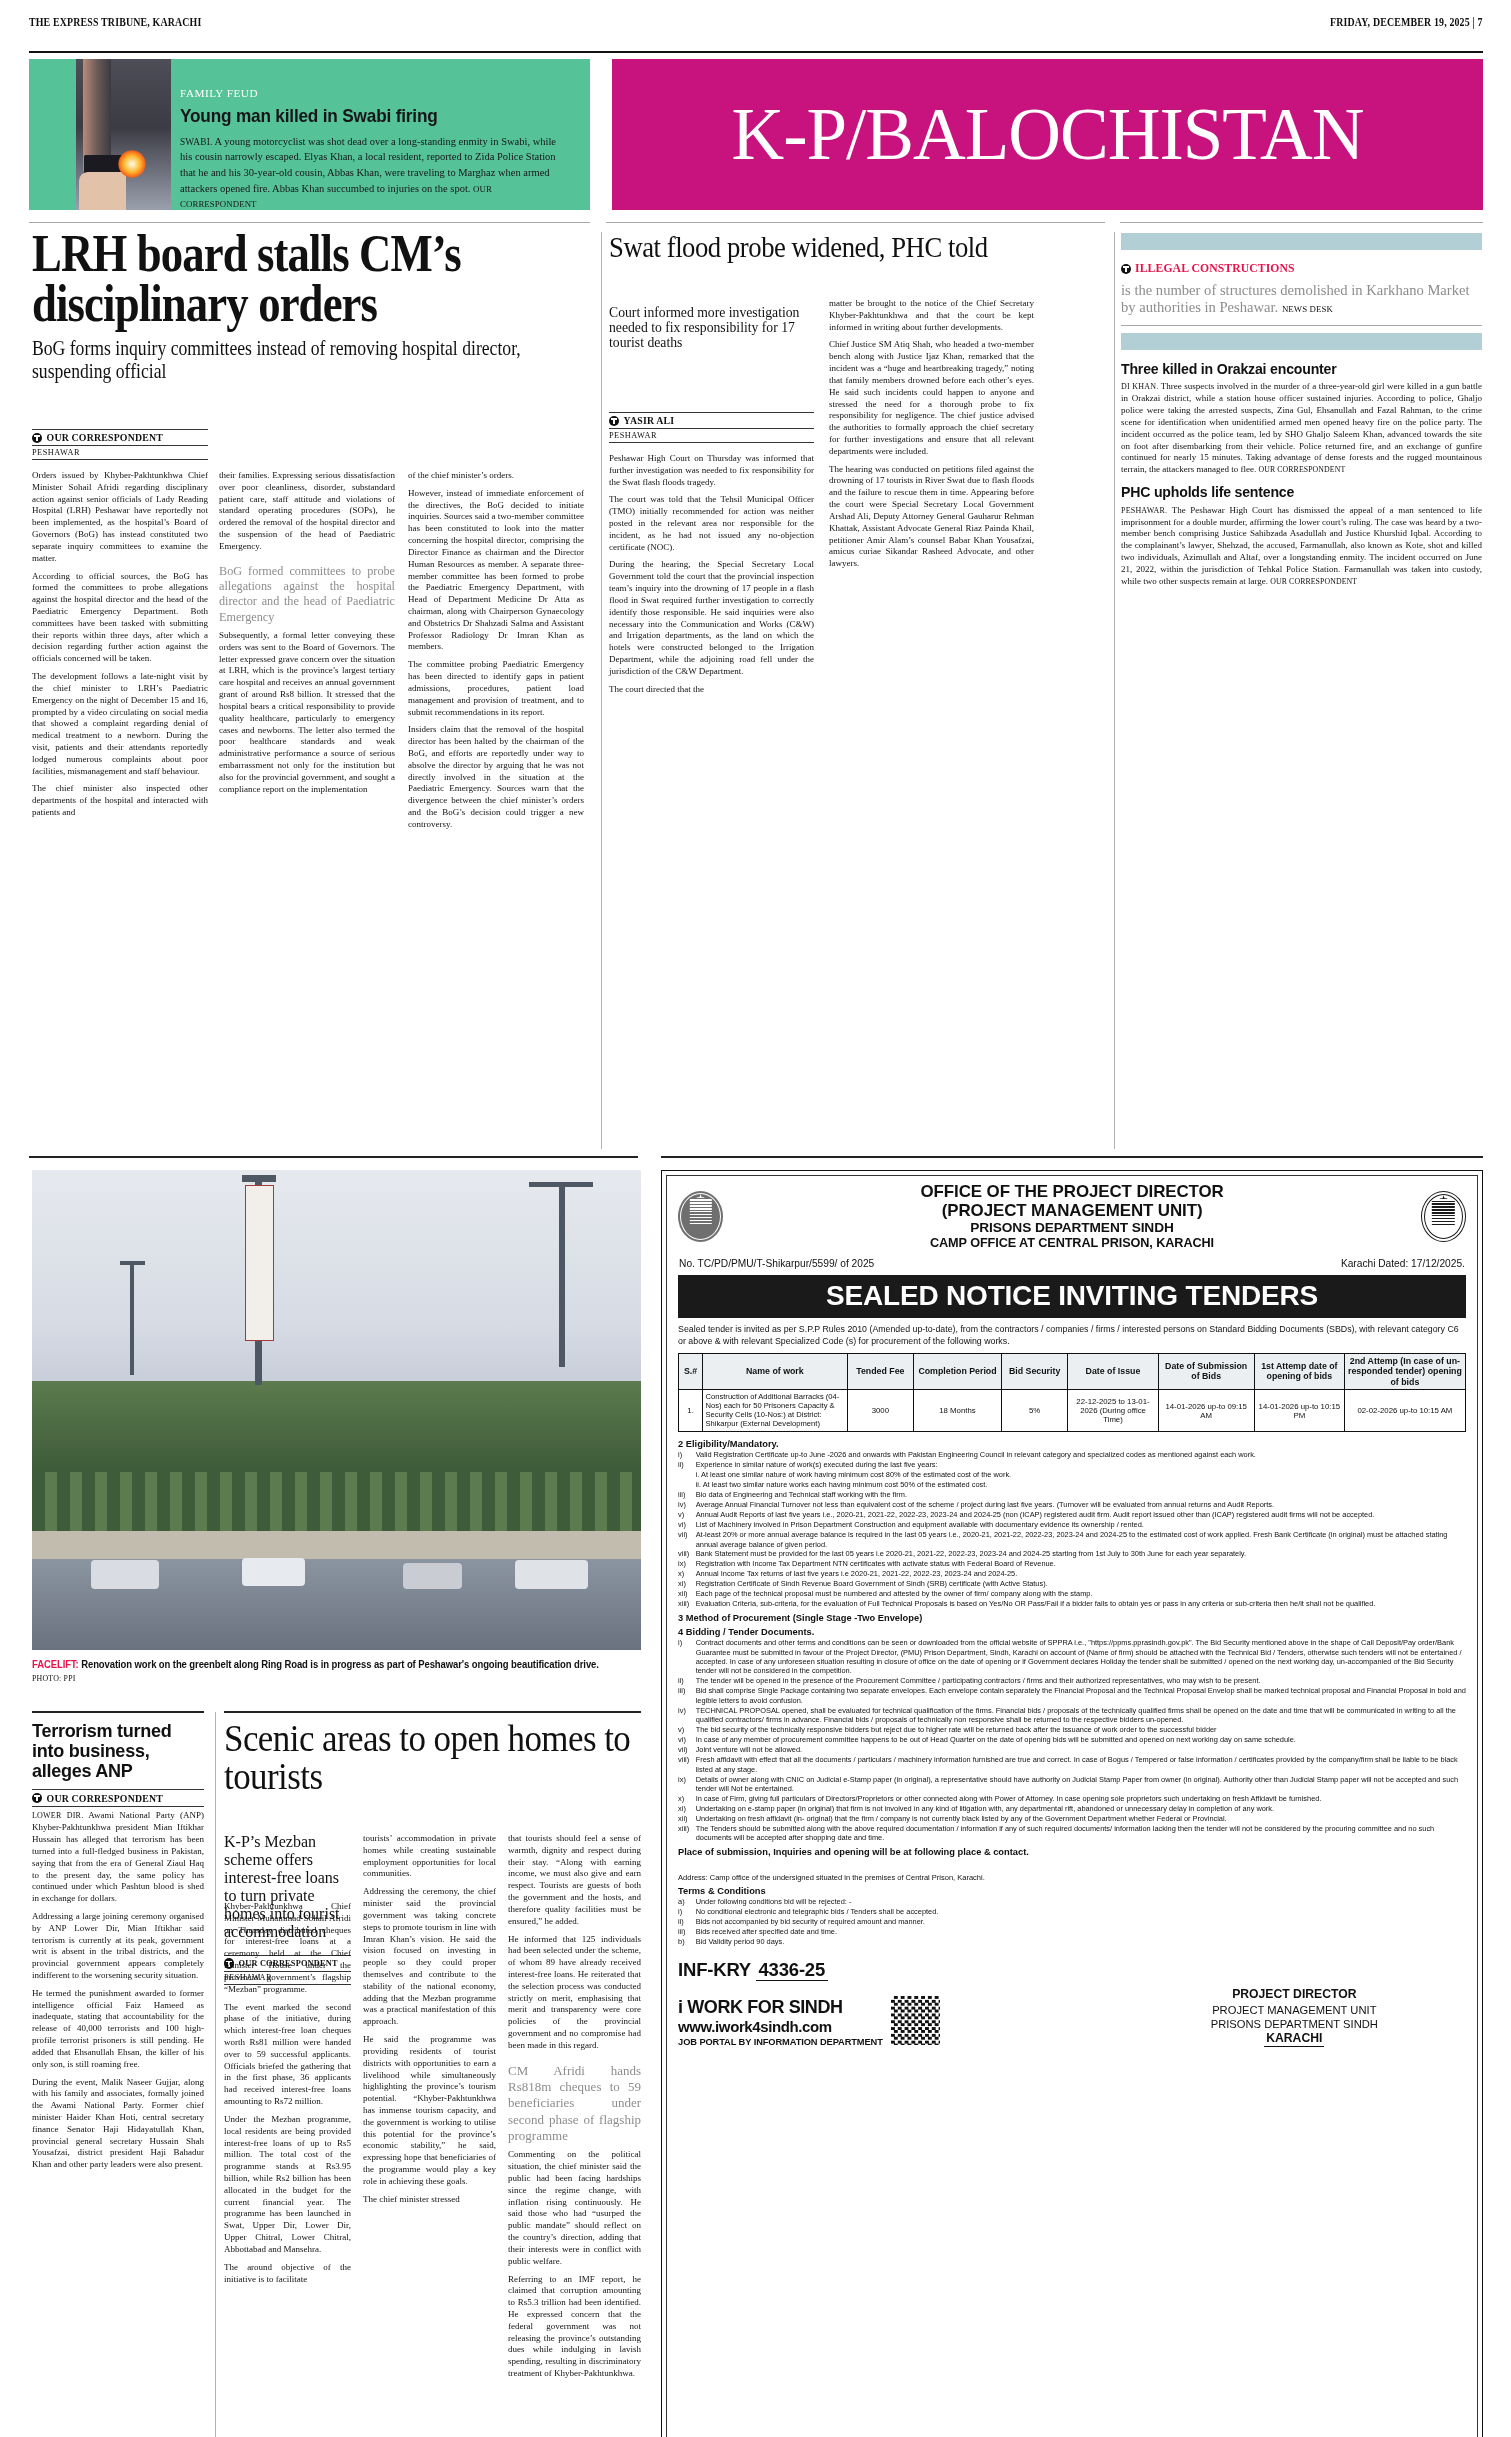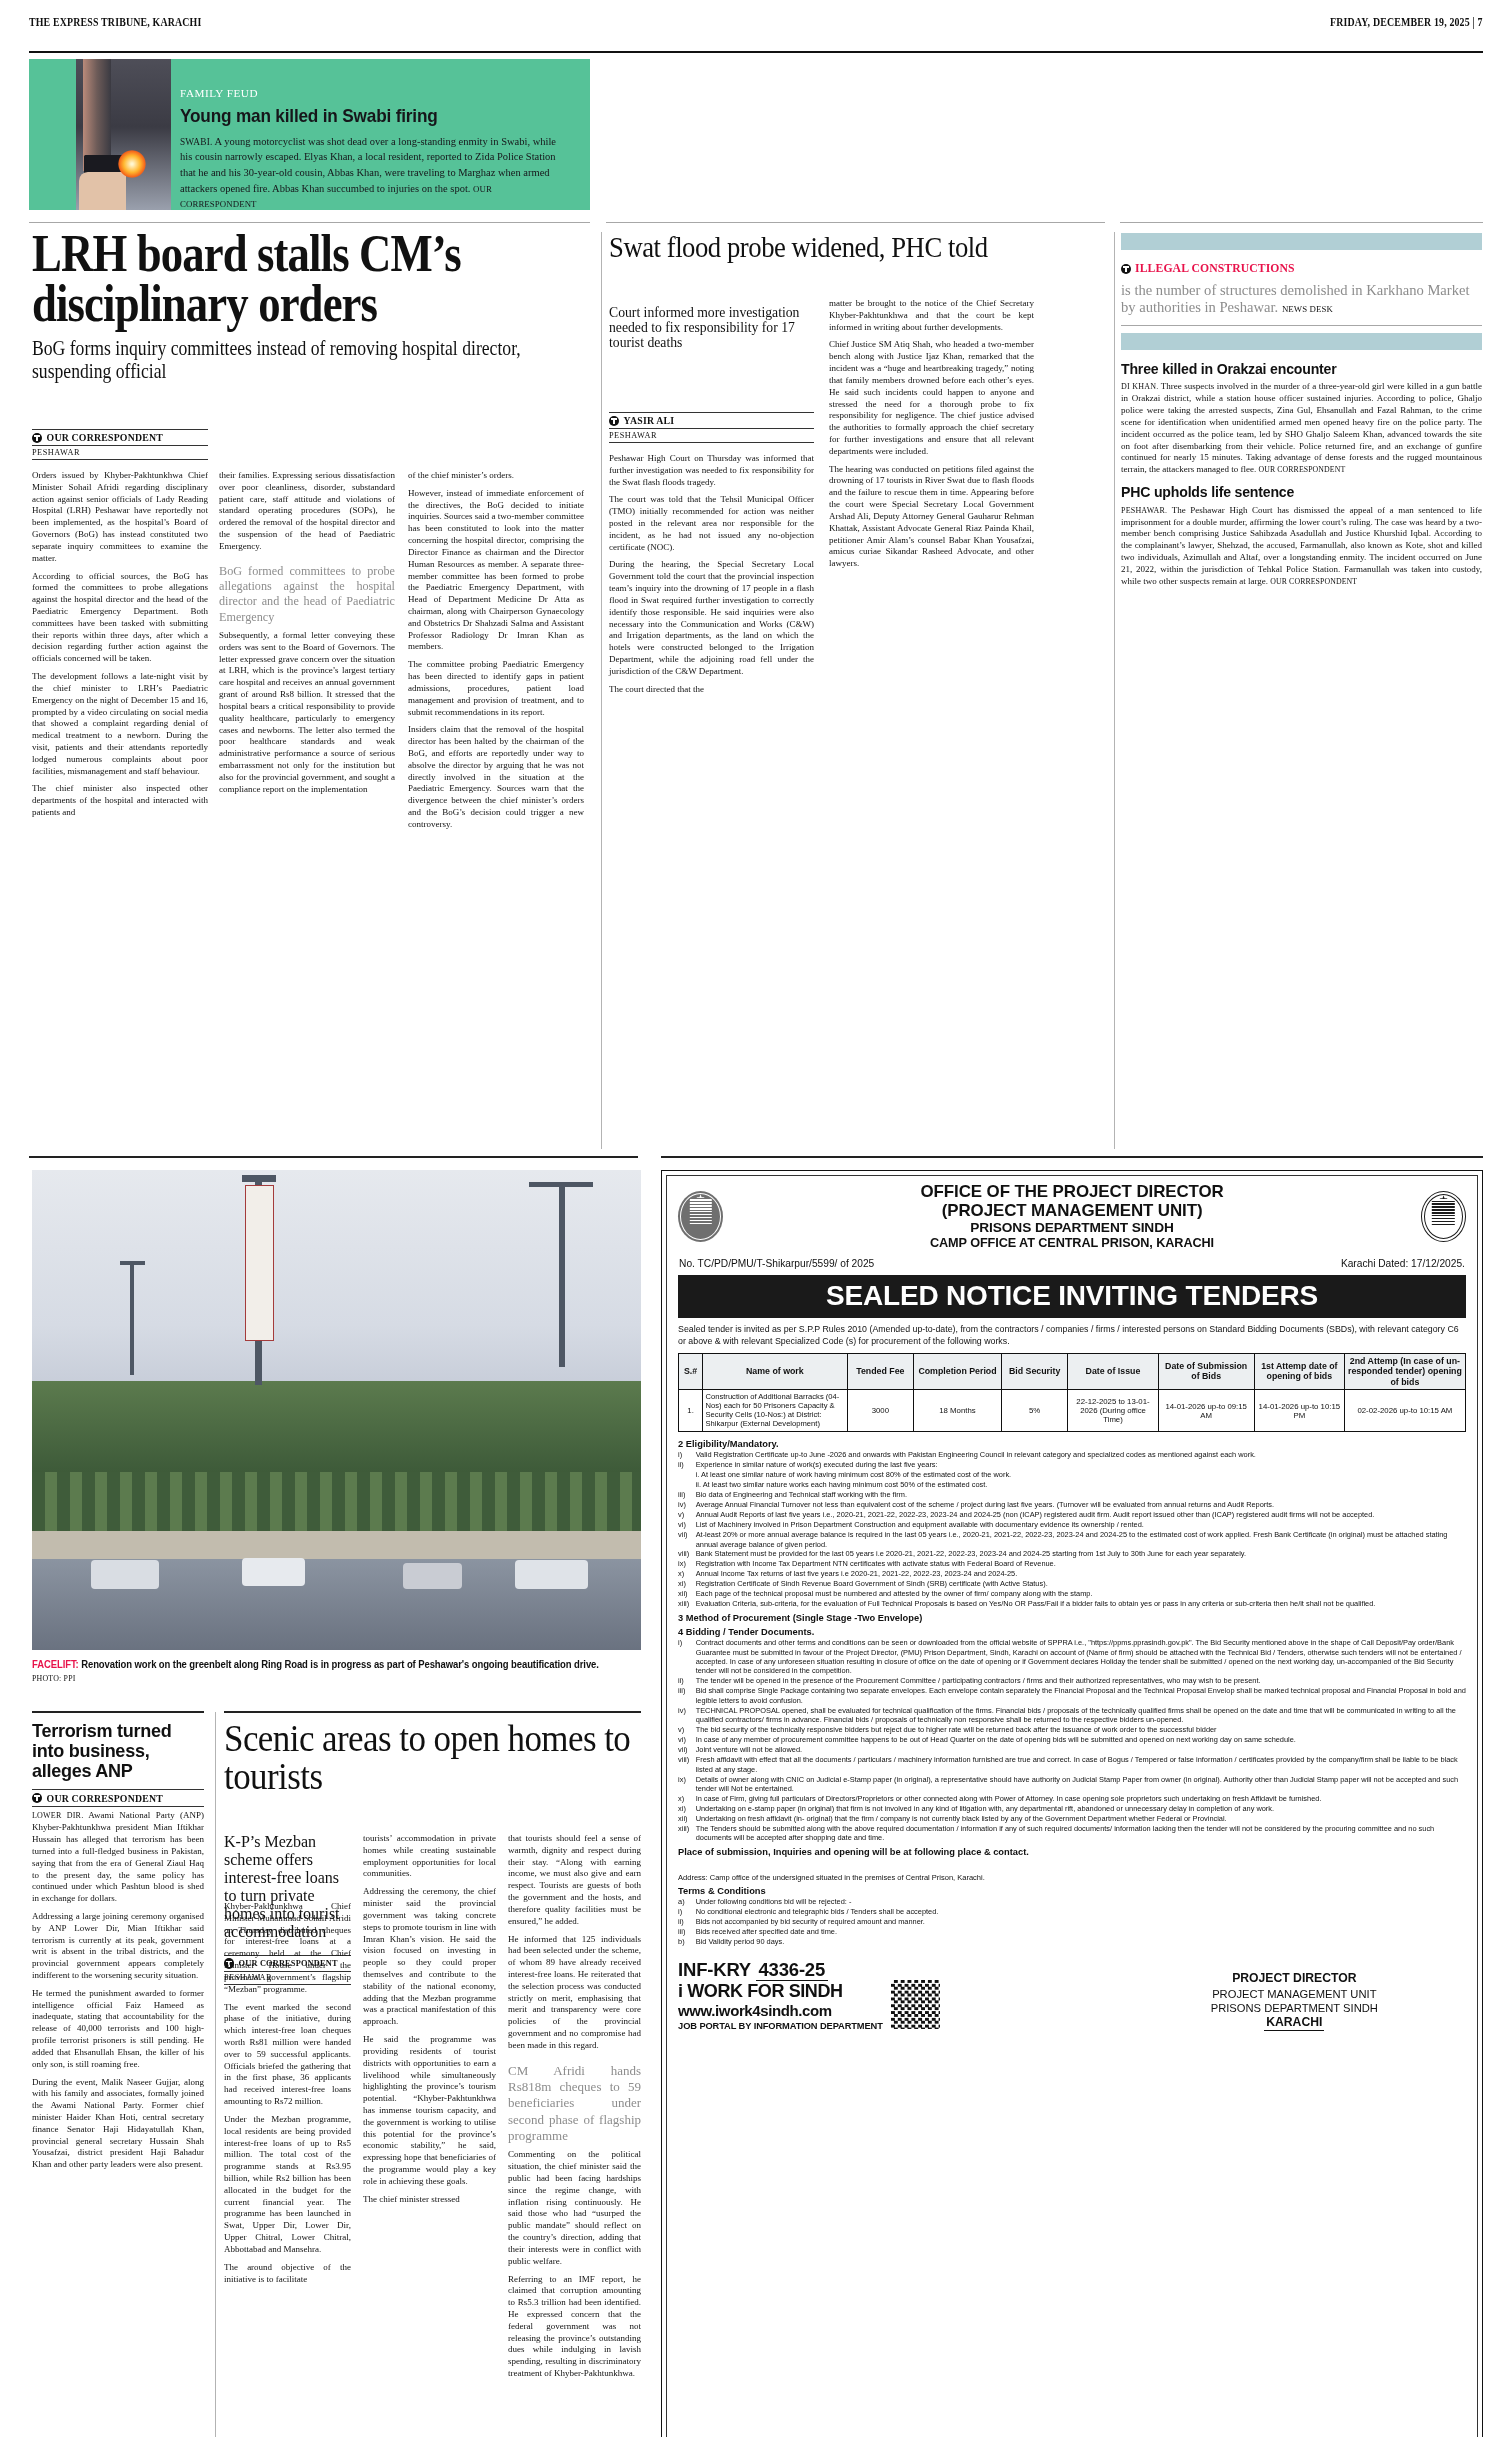--- a/index.html
+++ b/index.html
@@ -152,21 +152,21 @@
   table.tender td.work { text-align:left; font-size:7.6px; }
   .sec-title { font-family:"Liberation Sans", sans-serif; font-weight:700; font-size:9.3px; margin:3.9px 0 1.5px 0; }
   ol.romans, ul.plain { margin:0; padding:0; list-style:none; }
   ol.romans li, ul.plain li { font-family:"Liberation Sans", sans-serif; font-size:7.4px;
      line-height:1.28; display:flex; gap:3.9px; margin-bottom:0.5px; }
   ol.romans li .mk, ul.plain li .mk { flex:0 0 13.7px; }
   .ad-foot { display:flex; justify-content:space-between; align-items:flex-end; margin-top:12.7px; }
   .inf { font-family:"Liberation Sans", sans-serif; font-weight:700; }
   .inf .l1 { font-size:18.5px; letter-spacing:-0.2px; }
   .inf .l1 .num { border-bottom:1.5px solid #111; padding:0 2.9px; }
-  .inf .l2 { font-size:18px; letter-spacing:-0.4px; }
+  .inf .l2 { font-size:18px; letter-spacing:-0.4px;margin-top:16px; }
   .inf .l3 { font-size:15px; letter-spacing:-0.4px; }
   .inf .l4 { font-size:9.3px; letter-spacing:-0.1px; margin-top:2px; }
   .qr { width:53px; height:53px; background:
      repeating-conic-gradient(#111 0 25%, #fff 0 50%) 0 0/6.8px 6.8px; border:2px solid #fff; }
   .sig { text-align:center; font-family:"Liberation Sans", sans-serif; line-height:1.26; }
   .sig .s1 { font-weight:700; font-size:12.2px; }
   .sig .s2 { font-size:11.2px; }
   .sig .s4 { font-weight:700; font-size:12.2px; border-bottom:1.5px solid #111; display:inline-block; padding:0 2px; }
 </style>
 </head>
@@ -189,20 +189,23 @@
         <div class="flash"></div>
     </div>
     <div class="tb-text">
       <div class="tb-kicker">FAMILY FEUD</div>
       <div class="tb-head">Young man killed in Swabi firing</div>
       <div class="tb-body">
         <span class="dateline">SWABI.</span>
         <span>A young motorcyclist was shot dead over a long-standing enmity in Swabi, while his cousin narrowly escaped. Elyas Khan, a local resident, reported to Zida Police Station that he and his 30-year-old cousin, Abbas Khan, were traveling to Marghaz when armed attackers opened fire. Abbas Khan succumbed to injuries on the spot.</span>
         <span class="credit">OUR CORRESPONDENT</span>
       </div>
+    </div>
+    <div class="tb-pink">
+      <div class="sectiontitle">K-P/BALOCHISTAN</div>
     </div>
   </div>
 
   <div class="hr-grey" style="left:29px; top:222px; width:561px;"></div>
   <div class="hr-grey" style="left:606px; top:222px; width:499px;"></div>
   <div class="hr-grey" style="left:1120px; top:222px; width:363px;"></div>
 
   <div class="vr" style="left:601px; top:232px; height:917px;"></div>
   <div class="vr" style="left:1114px; top:232px; height:917px;"></div>
 

